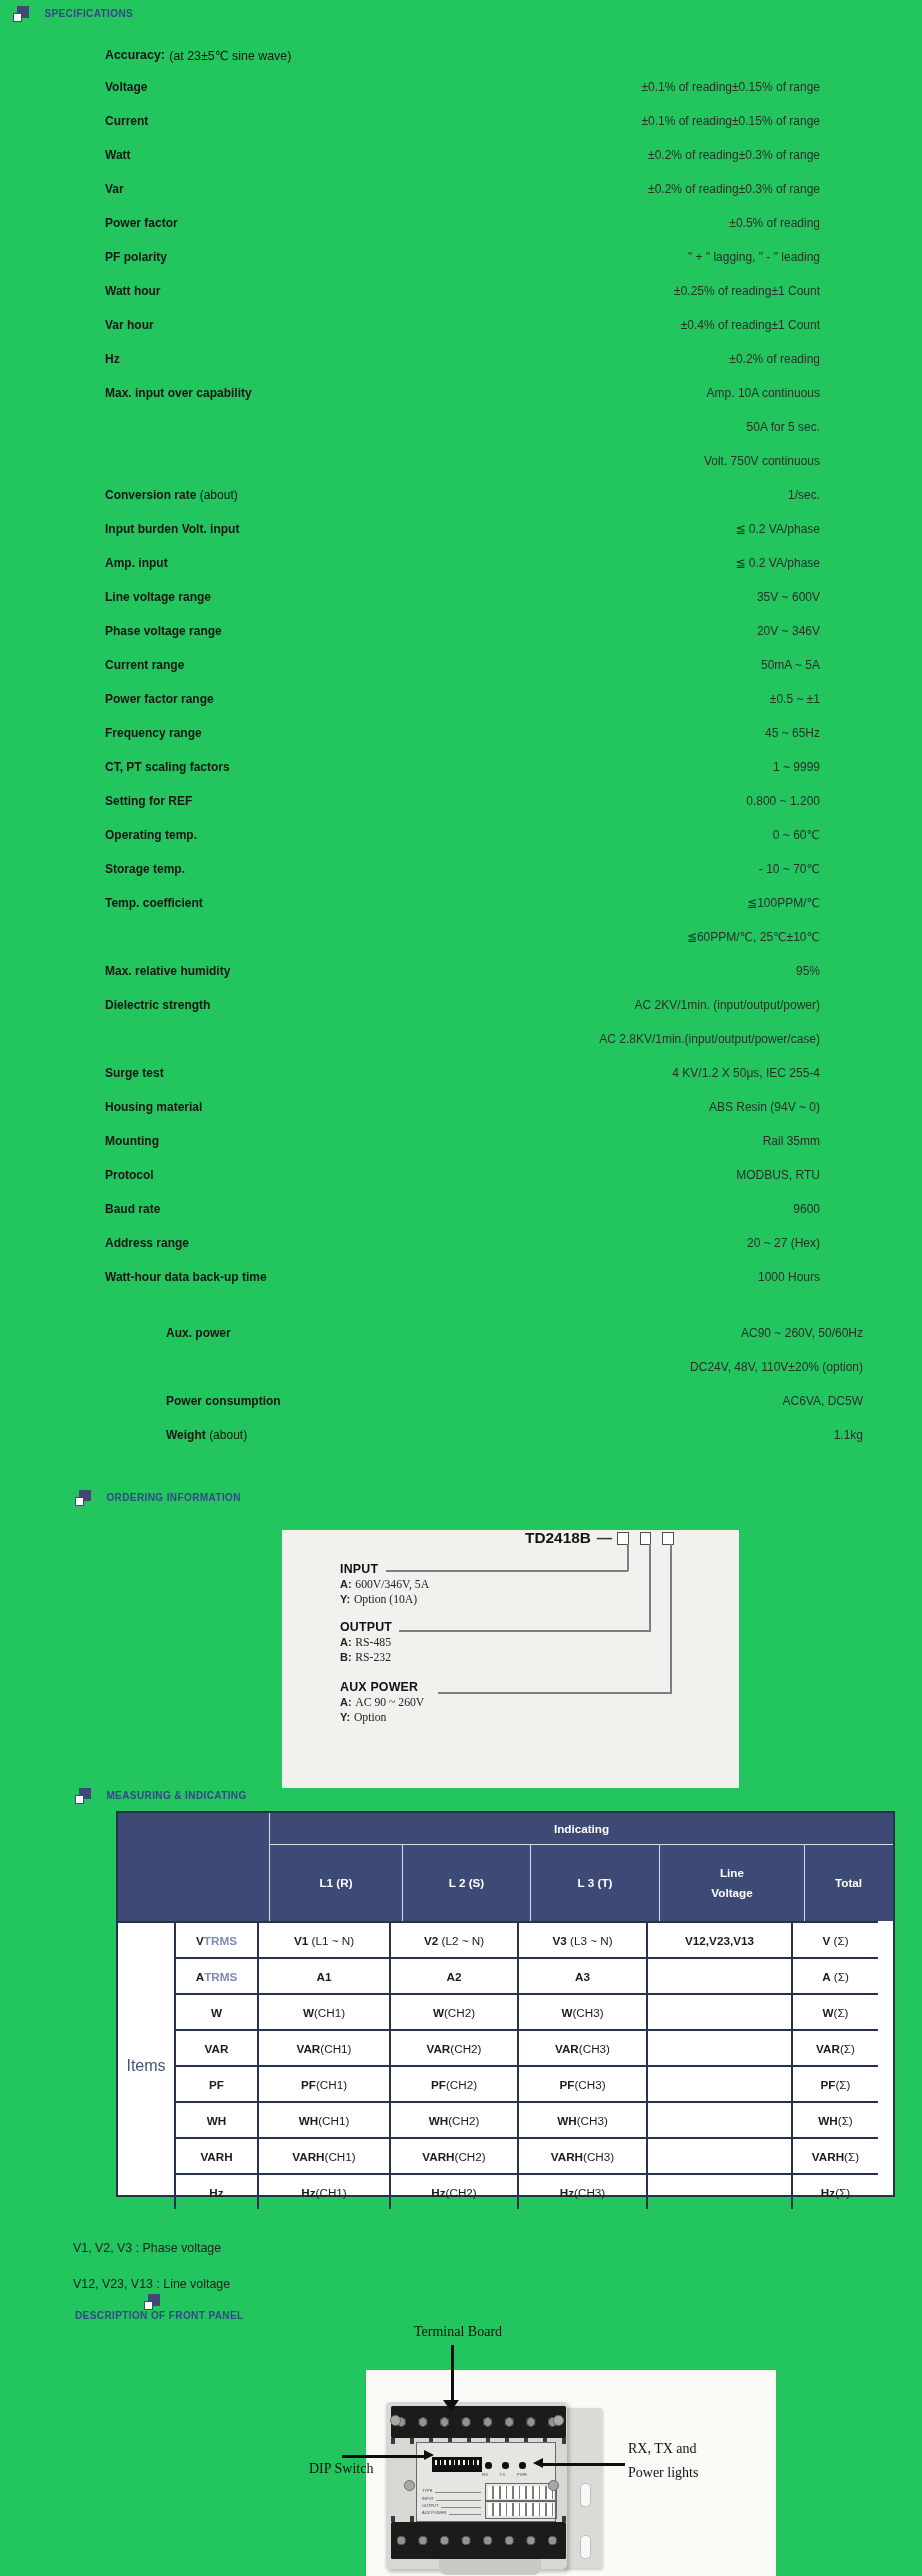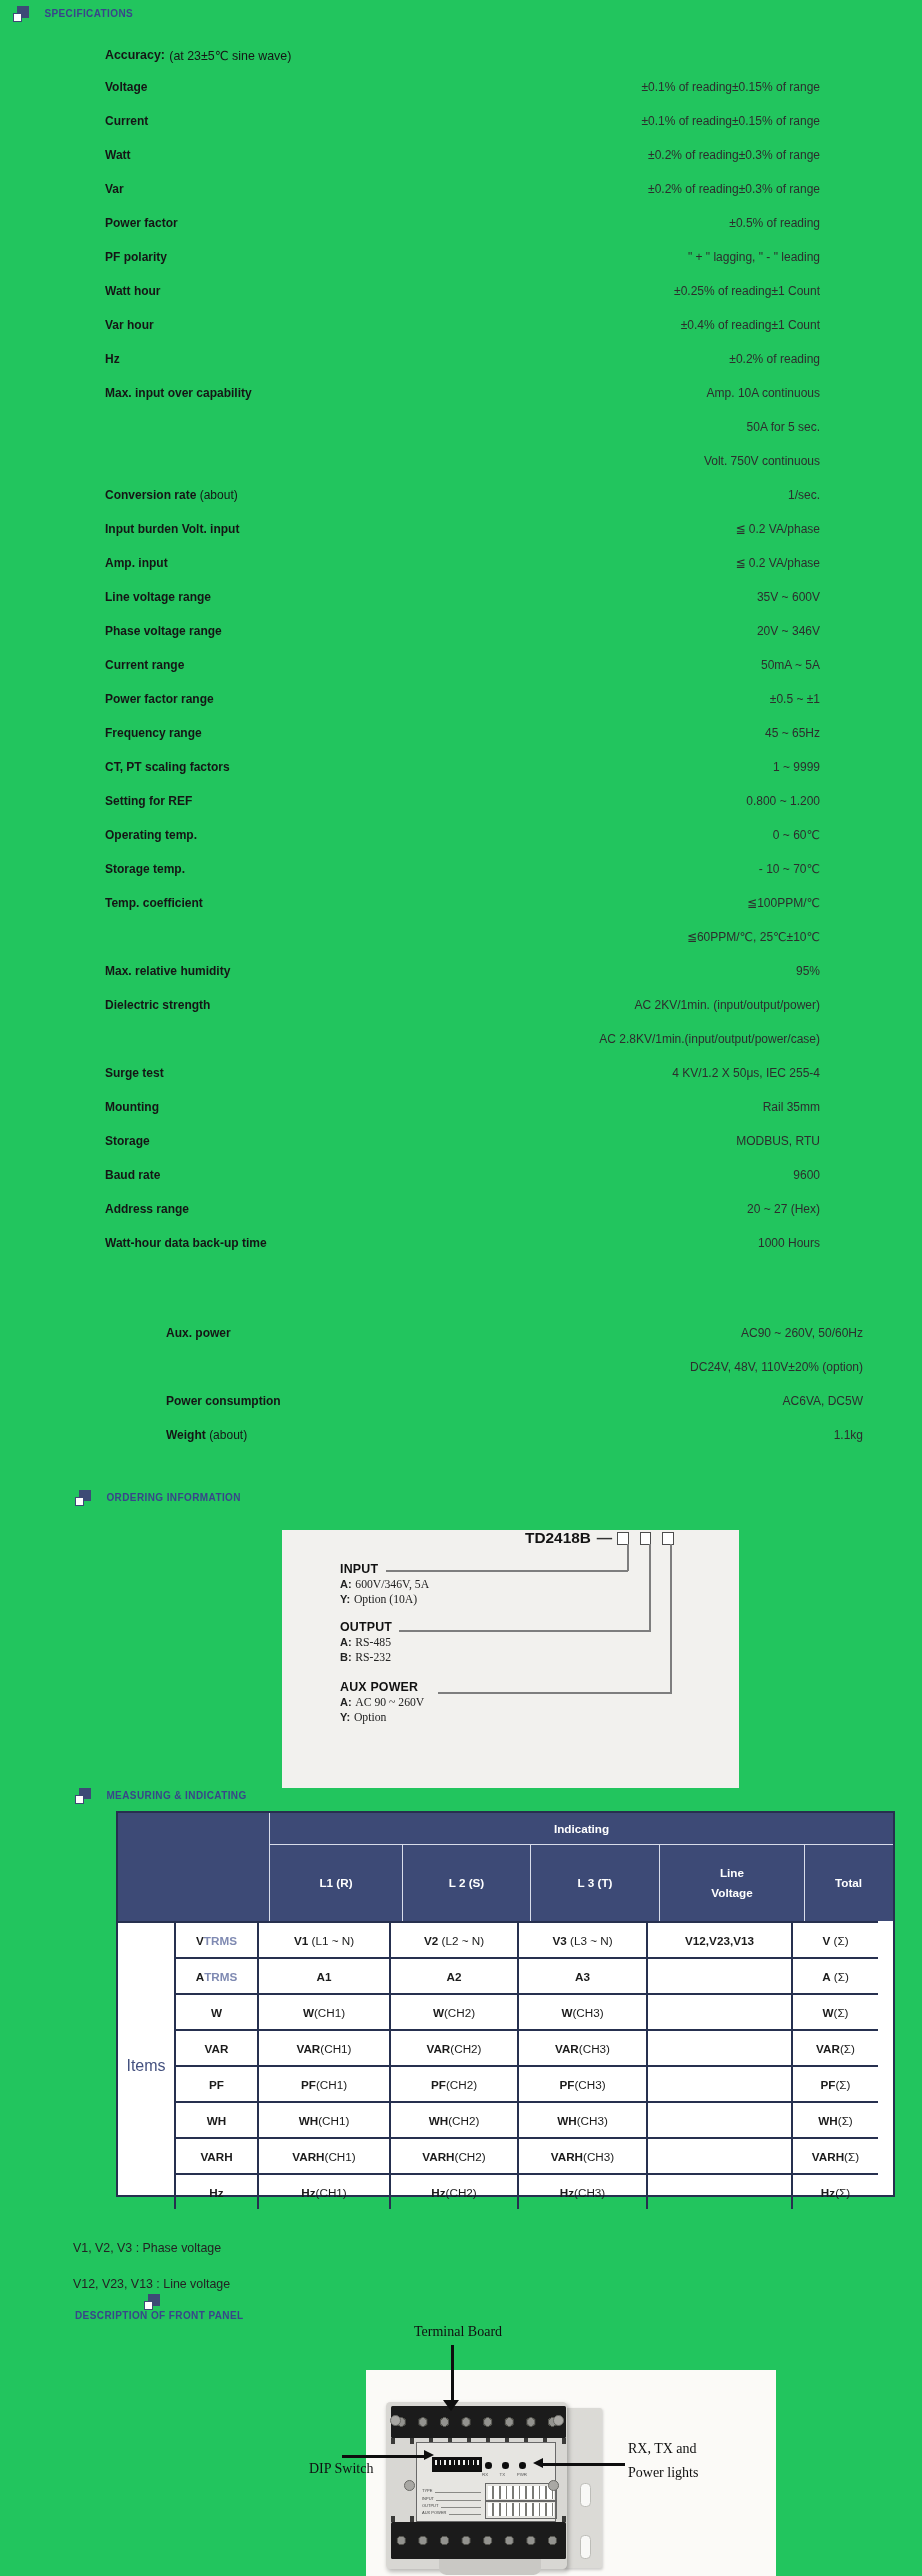--- a/index.html
+++ b/index.html
@@ -289,28 +289,32 @@
       <div class="srow">
         <span class="lab"><b></b> <span class="note"></span></span>
         <span class="val">AC 2.8KV/1min.(input/output/power/case)</span>
       </div>
 
       <div class="srow">
         <span class="lab"><b>Surge test</b> <span class="note"></span></span>
         <span class="val">4 KV/1.2 X 50μs, IEC 255-4</span>
       </div>
 
+      <div class="srow">
+        <span class="lab"><b>Housing material</b> <span class="note"></span></span>
+        <span class="val">ABS Resin (94V ~ 0)</span>
+      </div>
 
       <div class="srow">
         <span class="lab"><b>Mounting</b> <span class="note"></span></span>
         <span class="val">Rail 35mm</span>
       </div>
 
       <div class="srow">
-        <span class="lab"><b>Storage</b> <span class="note"></span></span>
+        <span class="lab"><b>Protocol</b> <span class="note"></span></span>
         <span class="val">MODBUS, RTU</span>
       </div>
 
       <div class="srow">
         <span class="lab"><b>Baud rate</b> <span class="note"></span></span>
         <span class="val">9600</span>
       </div>
 
       <div class="srow">
         <span class="lab"><b>Address range</b> <span class="note"></span></span>

